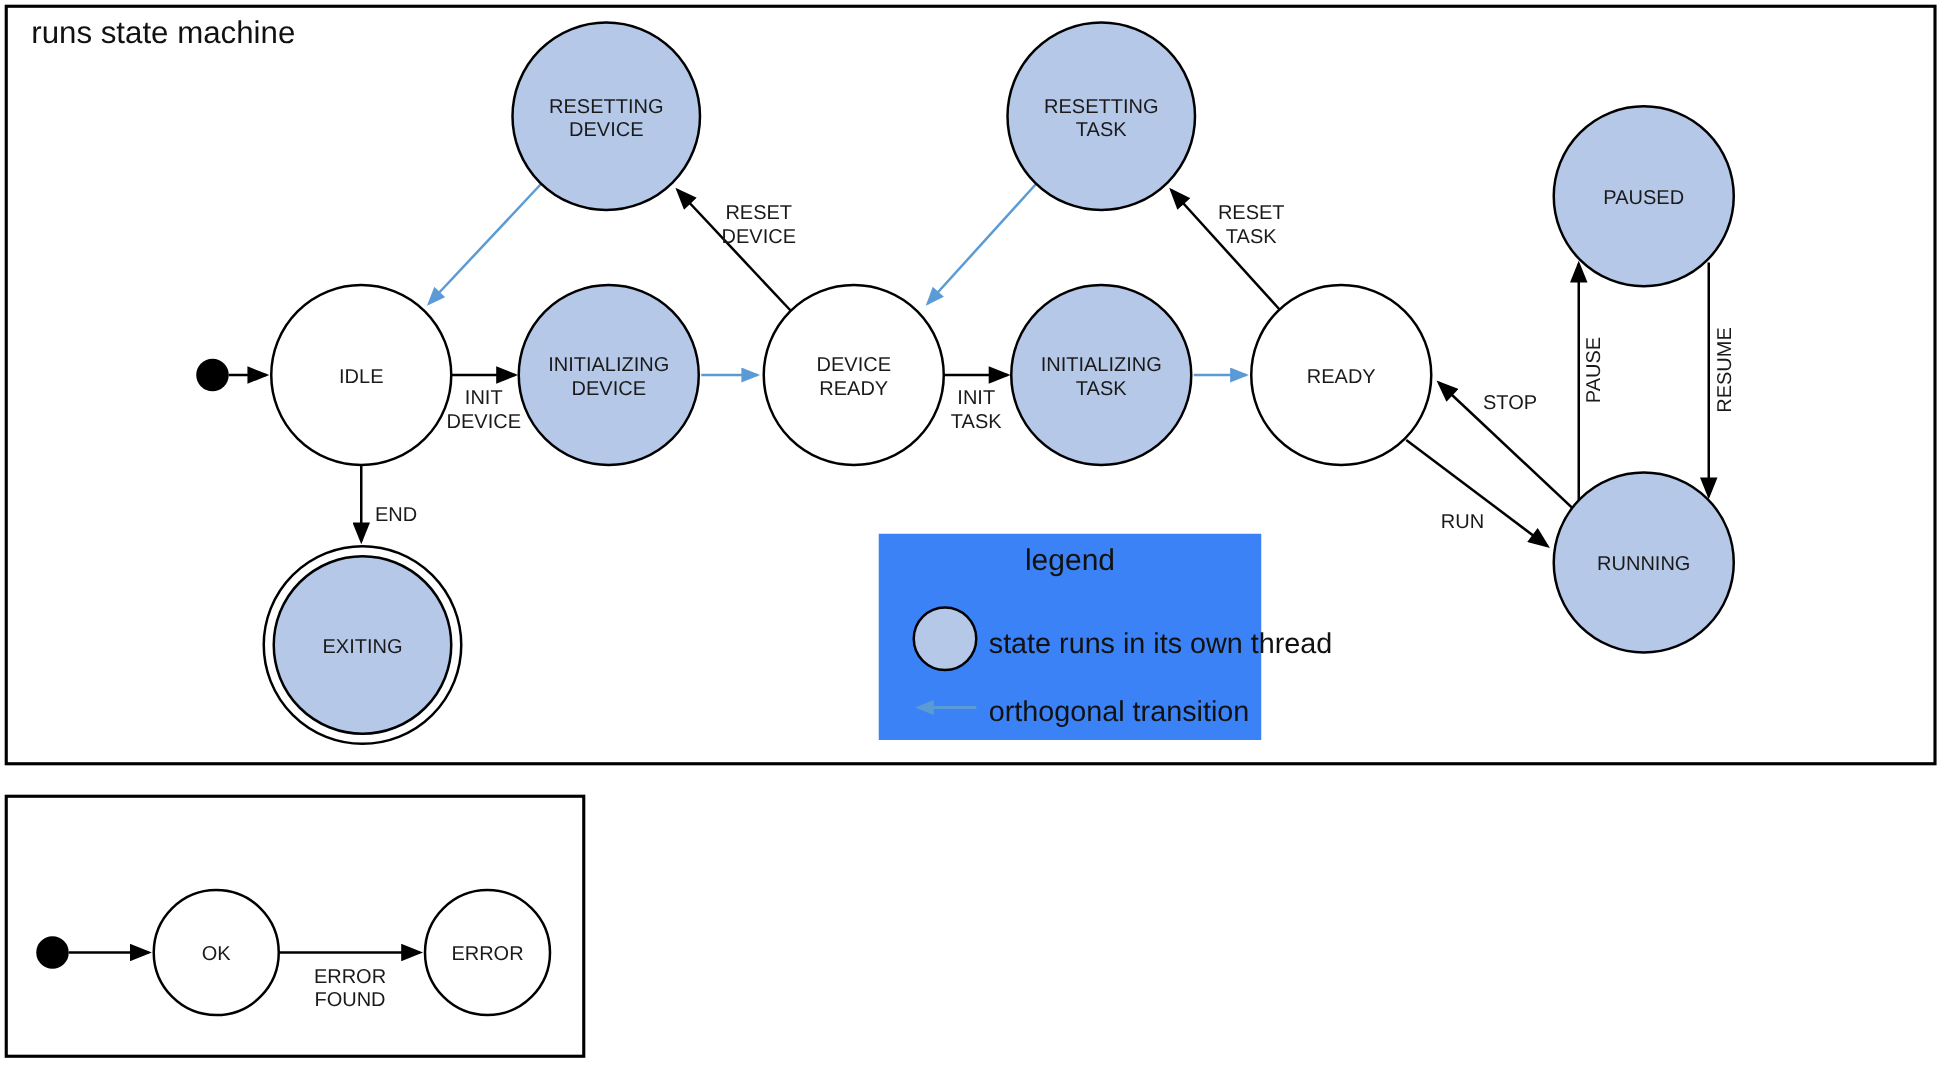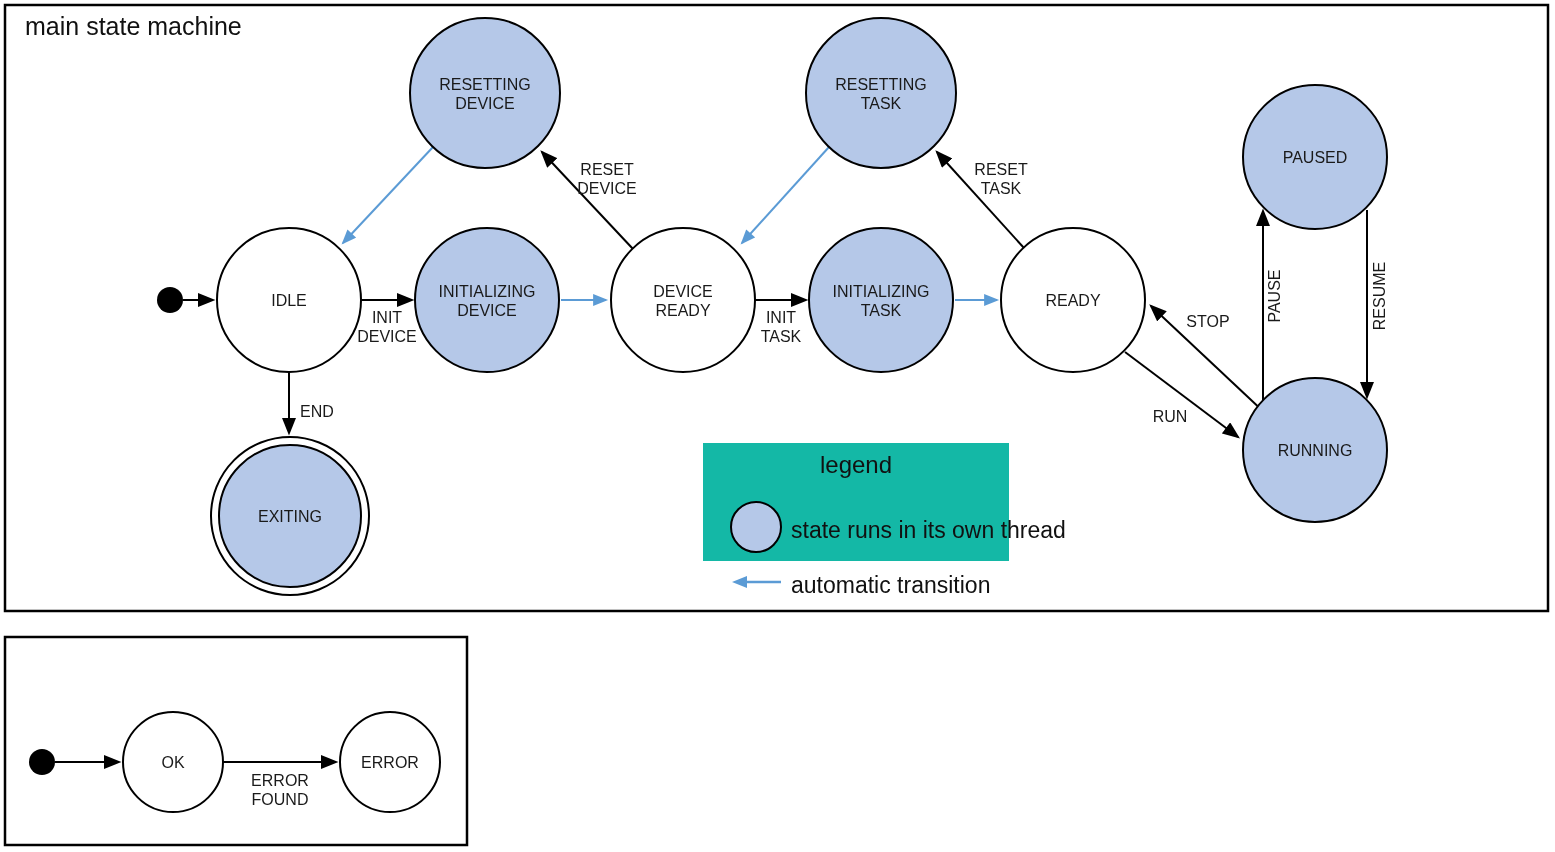--- a/index.html
+++ b/index.html
@@ -25,23 +25,22 @@
     white-space: nowrap;
   }
   #main-title   { left: 25px; top: 12px; }
   #ortho-title  { left: 25px; top: 646px; }
 
   #legend {
     position: absolute;
     left: 703px;
     top: 427px;
     width: 306px;
-    height: 118px;
-    background: #14b8a6;
-    margin-top: 16px;
+    height: 165px;
+    background: #3b82f6;
   }
   #legend-title {
     position: absolute;
     left: 0; right: 0;
     top: 8px;
     text-align: center;
     font-size: 24px;
     color: #111111;
   }
   .legend-swatch-circle {
@@ -161,29 +160,29 @@
           <circle cx="173" cy="762" r="50" fill="#ffffff" stroke="#000000" stroke-width="2"></circle>
           <text x="173" y="768" text-anchor="middle" fill="#1a1a1a" font-size="16"><tspan x="173" dy="0">OK</tspan></text>
         </g>
         <g>
           <circle cx="390" cy="762" r="50" fill="#ffffff" stroke="#000000" stroke-width="2"></circle>
           <text x="390" y="768" text-anchor="middle" fill="#1a1a1a" font-size="16"><tspan x="390" dy="0">ERROR</tspan></text>
         </g>
       </g>
     </svg>
 
-  <div class="machine-title" id="main-title">main state machine</div>
+  <div class="machine-title" id="main-title">runs state machine</div>
 
 
   <div id="legend">
     <div id="legend-title">legend</div>
 
     <div class="legend-swatch-circle"></div>
     <div class="legend-label" id="legend-label-thread">state runs in its own thread</div>
 
     <svg class="legend-swatch-arrow" width="54" height="16">
       <line x1="16" y1="8" x2="52" y2="8" stroke="#5b9bd5" stroke-width="2.5"></line>
       <polygon points="3,8 18,2 18,14" fill="#5b9bd5"></polygon>
     </svg>
-    <div class="legend-label" id="legend-label-auto">automatic transition</div>
+    <div class="legend-label" id="legend-label-auto">orthogonal transition</div>
   </div>
 
 </div>
 
 </body></html>

